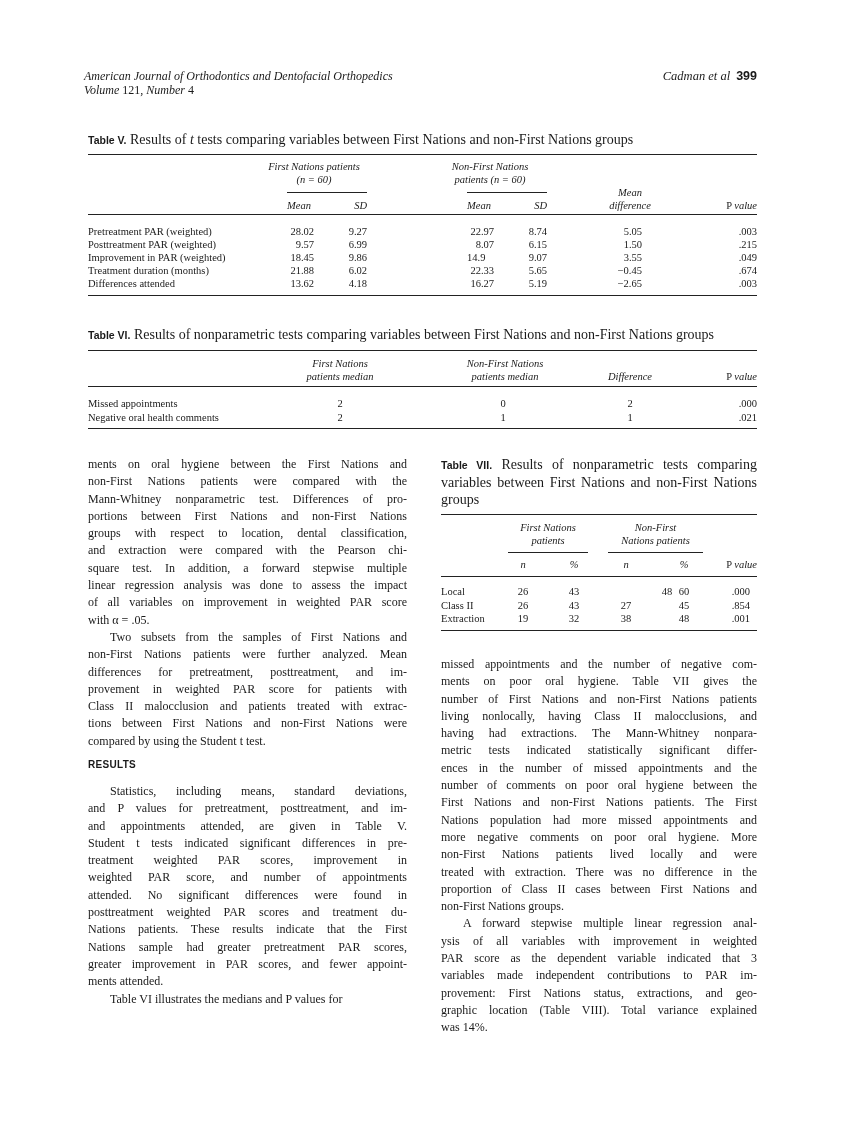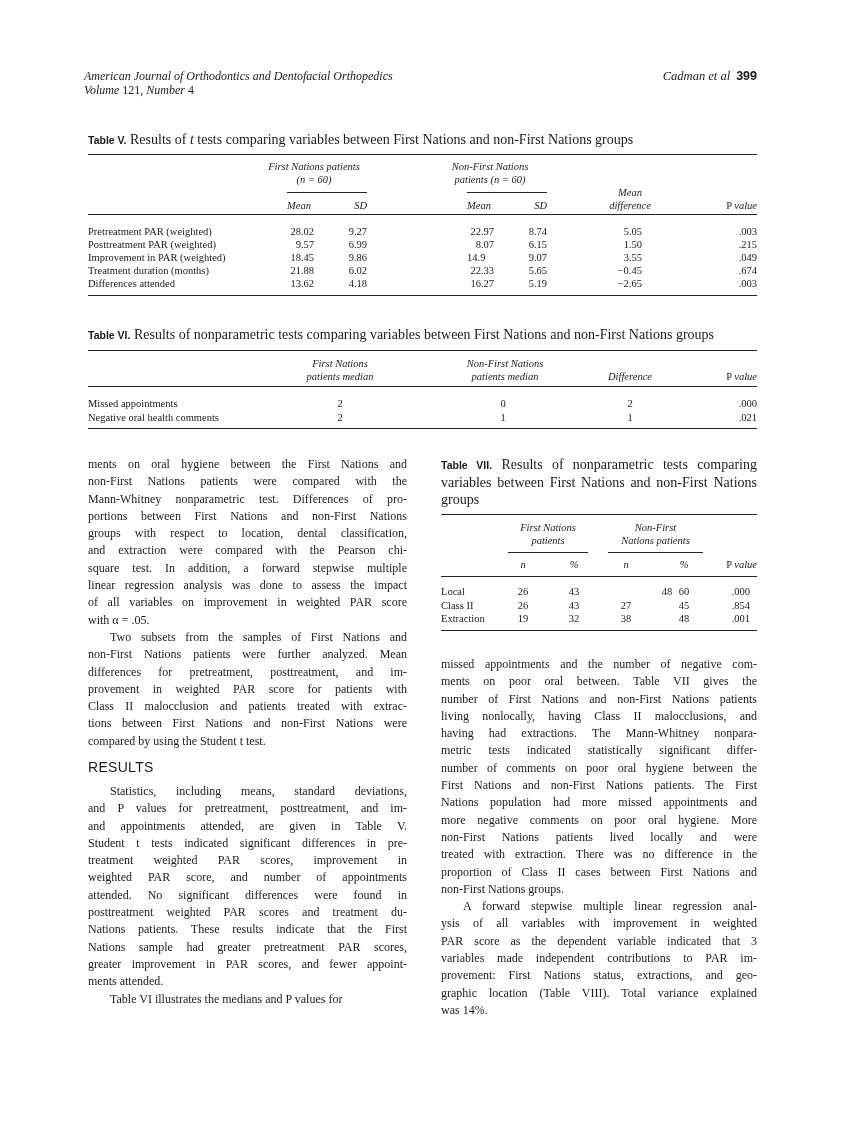--- a/index.html
+++ b/index.html
@@ -24,21 +24,21 @@
   .cell { position: absolute; font-size: 10.5px; line-height: 13px; white-space: nowrap; }
   .it { font-style: italic; }
   .c { text-align: center; }
   .r { text-align: right; }
 
   
   .para { position: absolute; font-size: 12px; line-height: 17.3px; text-align: justify; }
   .para .ln { display: block; text-align: justify; text-align-last: justify; height: 17.3px; white-space: nowrap; }
   .para .ln.last { text-align-last: left; }
   .para .ln.ind { text-indent: 22px; }
-  .heading { font-family: "Liberation Sans", sans-serif; font-weight: normal; font-size: 14px; letter-spacing: 0.3px; }
+  .heading { font-family: "Liberation Sans", sans-serif; font-weight: bold; font-size: 10px; letter-spacing: 0.3px; }
 </style>
 </head>
 <body>
 
 <div class="abs rh-left">
   <div>American Journal of Orthodontics and Dentofacial Orthopedics</div>
   <div><span>Volume</span> <span class="up">121,</span> <span>Number</span> <span class="up">4</span></div>
 </div>
 <div class="abs rh-right">
   <span class="auth">Cadman et al</span><span class="pg">399</span>
@@ -245,25 +245,26 @@
     <div class="cell c" style="left:564px; width:20px; top:612px;">32</div>
     <div class="cell c" style="left:616px; width:20px; top:612px;">38</div>
     <div class="cell c" style="left:674px; width:20px; top:612px;">48</div>
     <div class="cell r" style="left:710px; width:40px; top:612px;">.001</div>
   </div>
   <div class="rule" style="left:441px; width:316px; top:630px;"></div>
 </div>
 
 <div class="para" style="left:441px; top:656px; width:316px;">
   <span class="ln">missed appointments and the number of negative com-</span>
-  <span class="ln">ments on poor oral between. Table VII gives the</span>
+  <span class="ln">ments on poor oral hygiene. Table VII gives the</span>
   <span class="ln">number of First Nations and non-First Nations patients</span>
   <span class="ln">living nonlocally, having Class II malocclusions, and</span>
   <span class="ln">having had extractions. The Mann-Whitney nonpara-</span>
   <span class="ln">metric tests indicated statistically significant differ-</span>
+  <span class="ln">ences in the number of missed appointments and the</span>
   <span class="ln">number of comments on poor oral hygiene between the</span>
   <span class="ln">First Nations and non-First Nations patients. The First</span>
   <span class="ln">Nations population had more missed appointments and</span>
   <span class="ln">more negative comments on poor oral hygiene. More</span>
   <span class="ln">non-First Nations patients lived locally and were</span>
   <span class="ln">treated with extraction. There was no difference in the</span>
   <span class="ln">proportion of Class II cases between First Nations and</span>
   <span class="ln last">non-First Nations groups.</span>
   <span class="ln ind">A forward stepwise multiple linear regression anal-</span>
   <span class="ln">ysis of all variables with improvement in weighted</span>

